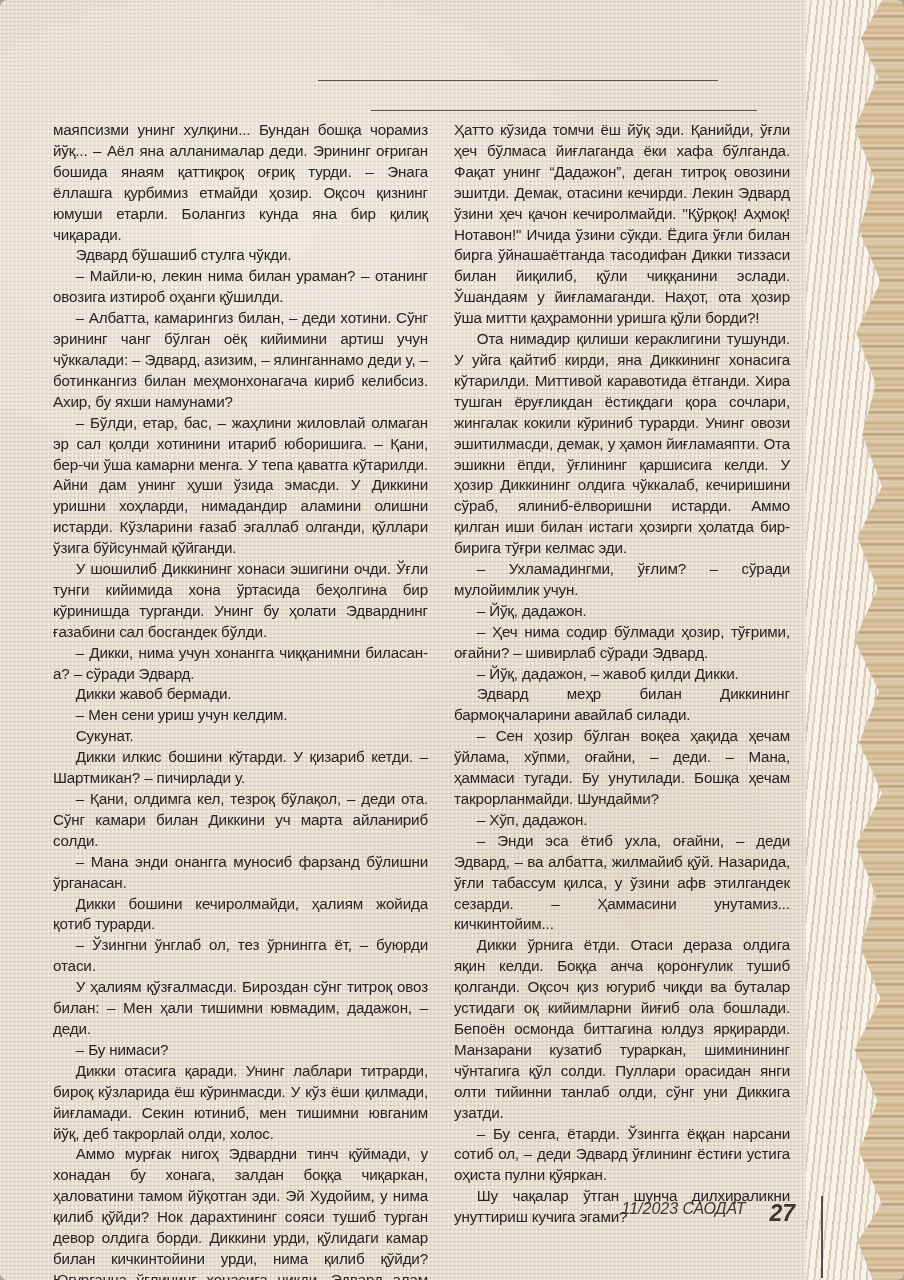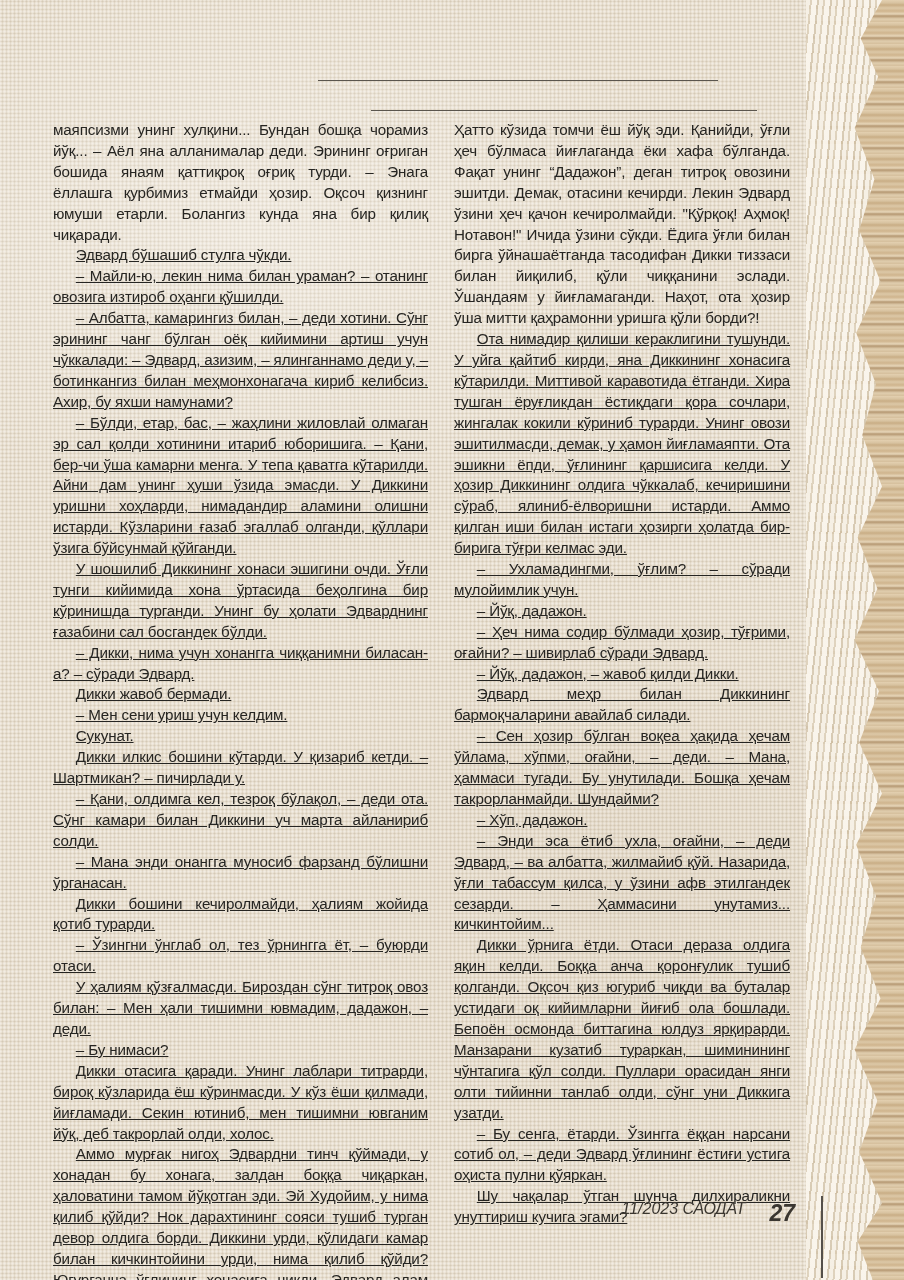--- a/index.html
+++ b/index.html
@@ -1,18 +1,18 @@
 <!DOCTYPE html>
 <html><head>
 <meta charset="utf-8">
 <style>
   html,body { margin:0; padding:0; background:#b7a184; }
   .canvas {
     position:relative; width:904px; height:1280px; overflow:hidden;
-    font-family:"Liberation Sans", sans-serif; background:#0ea5e9;
+    font-family:"Liberation Sans", sans-serif; background:#0ea5e9;border-radius:7px;
   }
   
   .wood {
     position:absolute; top:0; left:790px; width:114px; height:1280px;
     background:
       linear-gradient(to right, rgba(120,92,60,0.10), rgba(0,0,0,0) 45%),
       repeating-linear-gradient(to bottom,
         #e3d0b0 0px, #d8c2a0 3px, #c9ad85 5px, #dcc8a7 8px,
         #cfb48d 11px, #e6d5b8 14px, #b59872 16px, #e0cdae 19px, #d5bf9c 22px);
   }
@@ -47,21 +47,21 @@
   .rule2 { left:371px; top:110px; width:386px; }
 
   .columns {
     position:absolute; left:53px; top:120px; width:737px;
     display:flex; gap:26px; color:#262522;
   }
   .col { font-size:15.2px; line-height:20.9px; letter-spacing:-0.15px; }
   .col-left  { width:375px; }
   .col-right { width:336px; }
   .para { margin:0; text-align:justify; }
-  .para.ind { text-indent:1.5em;text-decoration:underline; }
+  .para.ind { text-indent:1.5em; }
   .footer {
     position:absolute; top:1200px; left:455px; width:340px;
     display:flex; justify-content:flex-end; align-items:flex-start; gap:24px;
     color:#3a3630;
   }
   .issue   { font-style:italic; font-size:16px; }
   .pagenum { font-style:italic; font-weight:bold; font-size:23px; }
   .footer-divider {
     position:absolute; left:821px; top:1196px; width:2px; height:82px;
     background:#55504a;

